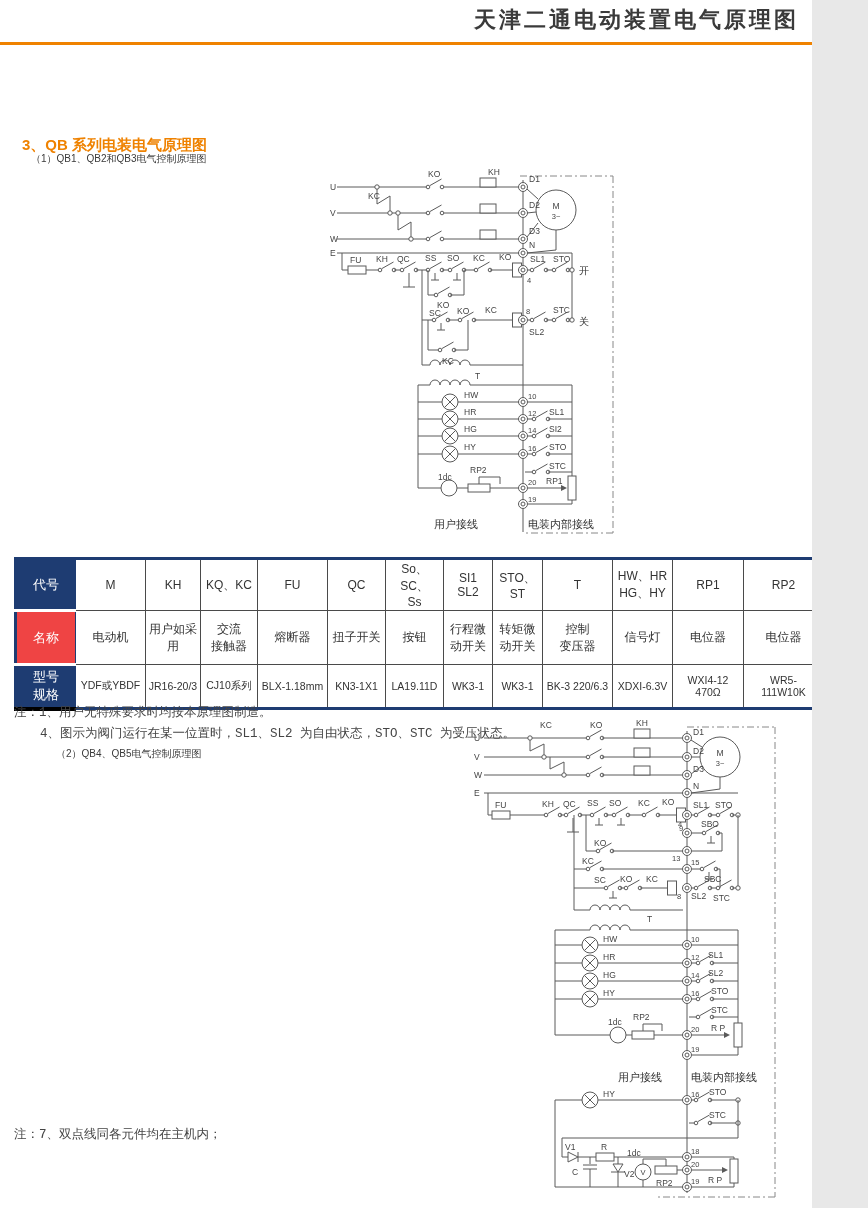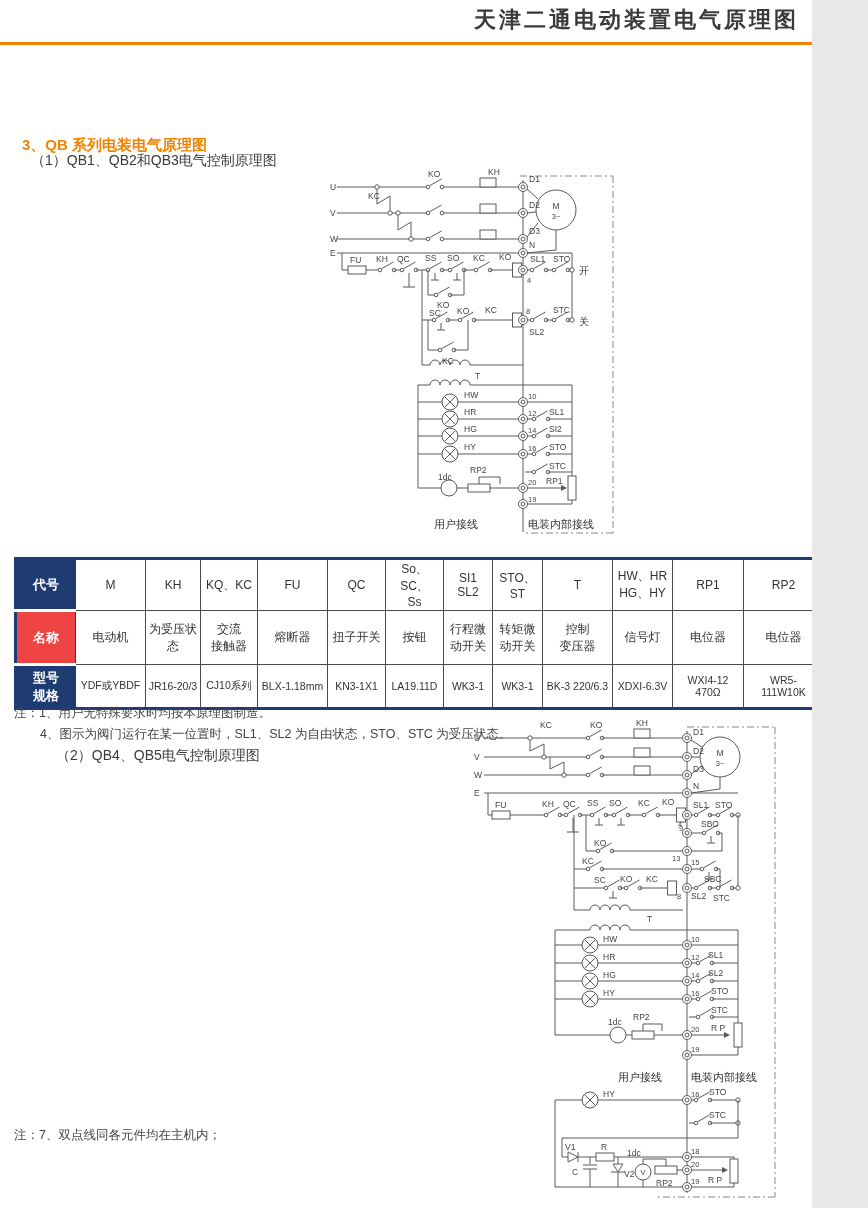--- a/index.html
+++ b/index.html
@@ -2,36 +2,36 @@
 <html><head>
 <meta charset="utf-8">
 <style>
   html,body{margin:0;padding:0;background:#e8e8e8;}
   .page{position:relative;width:812px;height:1208px;background:#fff;overflow:hidden;
         font-family:"Liberation Sans","DejaVu Sans",sans-serif;color:#333;}
   .page-title{position:absolute;top:5px;right:13px;font-size:22px;font-weight:bold;
         letter-spacing:3px;color:#3a3a3a;margin:0;}
   .header-rule{position:absolute;top:42px;left:0;width:868px;height:3px;}
   .section-heading{position:absolute;left:14px;top:128px;font-size:15px;font-weight:bold;margin:8px;}
-  .subsection{position:absolute;font-size:14px;color:#3a3a3a;text-align:right;}
+  .subsection{position:absolute;font-size:10px;color:#3a3a3a;text-align:right;}
   .sub1{left:31px;top:152px;}
   .sub2{left:31px;top:747px;margin-left:25px;}
-  .notes{position:absolute;font-size:12.5px;color:#444;}
+  .notes{position:absolute;font-size:12.5px;color:#444;font-family:Liberation Mono, monospace;}
   .notes-1{left:14px;top:703px;}
   .notes-2{left:14px;top:1125px;}
   .note-line{line-height:21px;white-space:nowrap;}
   .note-line.ind{padding-left:26px;}
   
   .tbl{position:absolute;left:14px;top:557px;width:840px;border-collapse:collapse;
        table-layout:fixed;border:3px solid #1e3c72;}
   .tbl td{border:1px solid #4a4a4a;text-align:center;vertical-align:middle;
        white-space:pre-line;padding:1px;color:#333;overflow:hidden;}
-  .tbl th{background:#1e3c72;color:#fff;font-weight:bold;font-size:13px;
+  .tbl th{background:#1e3c72;color:#fff;font-weight:normal;font-size:13px;
        border:1px solid #1e3c72;border-bottom:3px solid #fff;white-space:pre-line;}
-  .tbl tr.row-spec th{border-bottom:2px solid #000000;}
+  .tbl tr.row-spec th{border-bottom:4px solid #000000;}
   .tbl tr.row-code{height:42px;} .tbl tr.row-name{height:49px;} .tbl tr.row-spec{height:44px;}
   .tbl tr.row-code td{font-size:12px;} .tbl tr.row-name td{font-size:12px;}
   .tbl tr.row-spec td{font-size:10.5px;}
   
   .circuit{position:absolute;}
   .circuit line,.circuit path,.circuit circle,.circuit rect,.circuit polyline{
        stroke:#5a5a5a;stroke-width:1;fill:none;}
   .circuit .w{fill:#fff;}
   .circuit .fillh{fill:#5a5a5a;stroke:none;}
   .circuit .dash{stroke:#888;stroke-dasharray:7 3 2 3;}
@@ -327,21 +327,21 @@
           <td>T</td>
           <td>HW、HR
 HG、HY</td>
           <td>RP1</td>
           <td>RP2</td>
           <td>1dc</td>
         </tr>
         <tr class="row-name">
           <th style="background: #ef4444;">名称</th>
           <td>电动机</td>
-          <td>为受压状态</td>
+          <td>用户如采用</td>
           <td>交流
 接触器</td>
           <td>熔断器</td>
           <td>扭子开关</td>
           <td>按钮</td>
           <td>行程微
 动开关</td>
           <td>转矩微
 动开关</td>
           <td>控制

